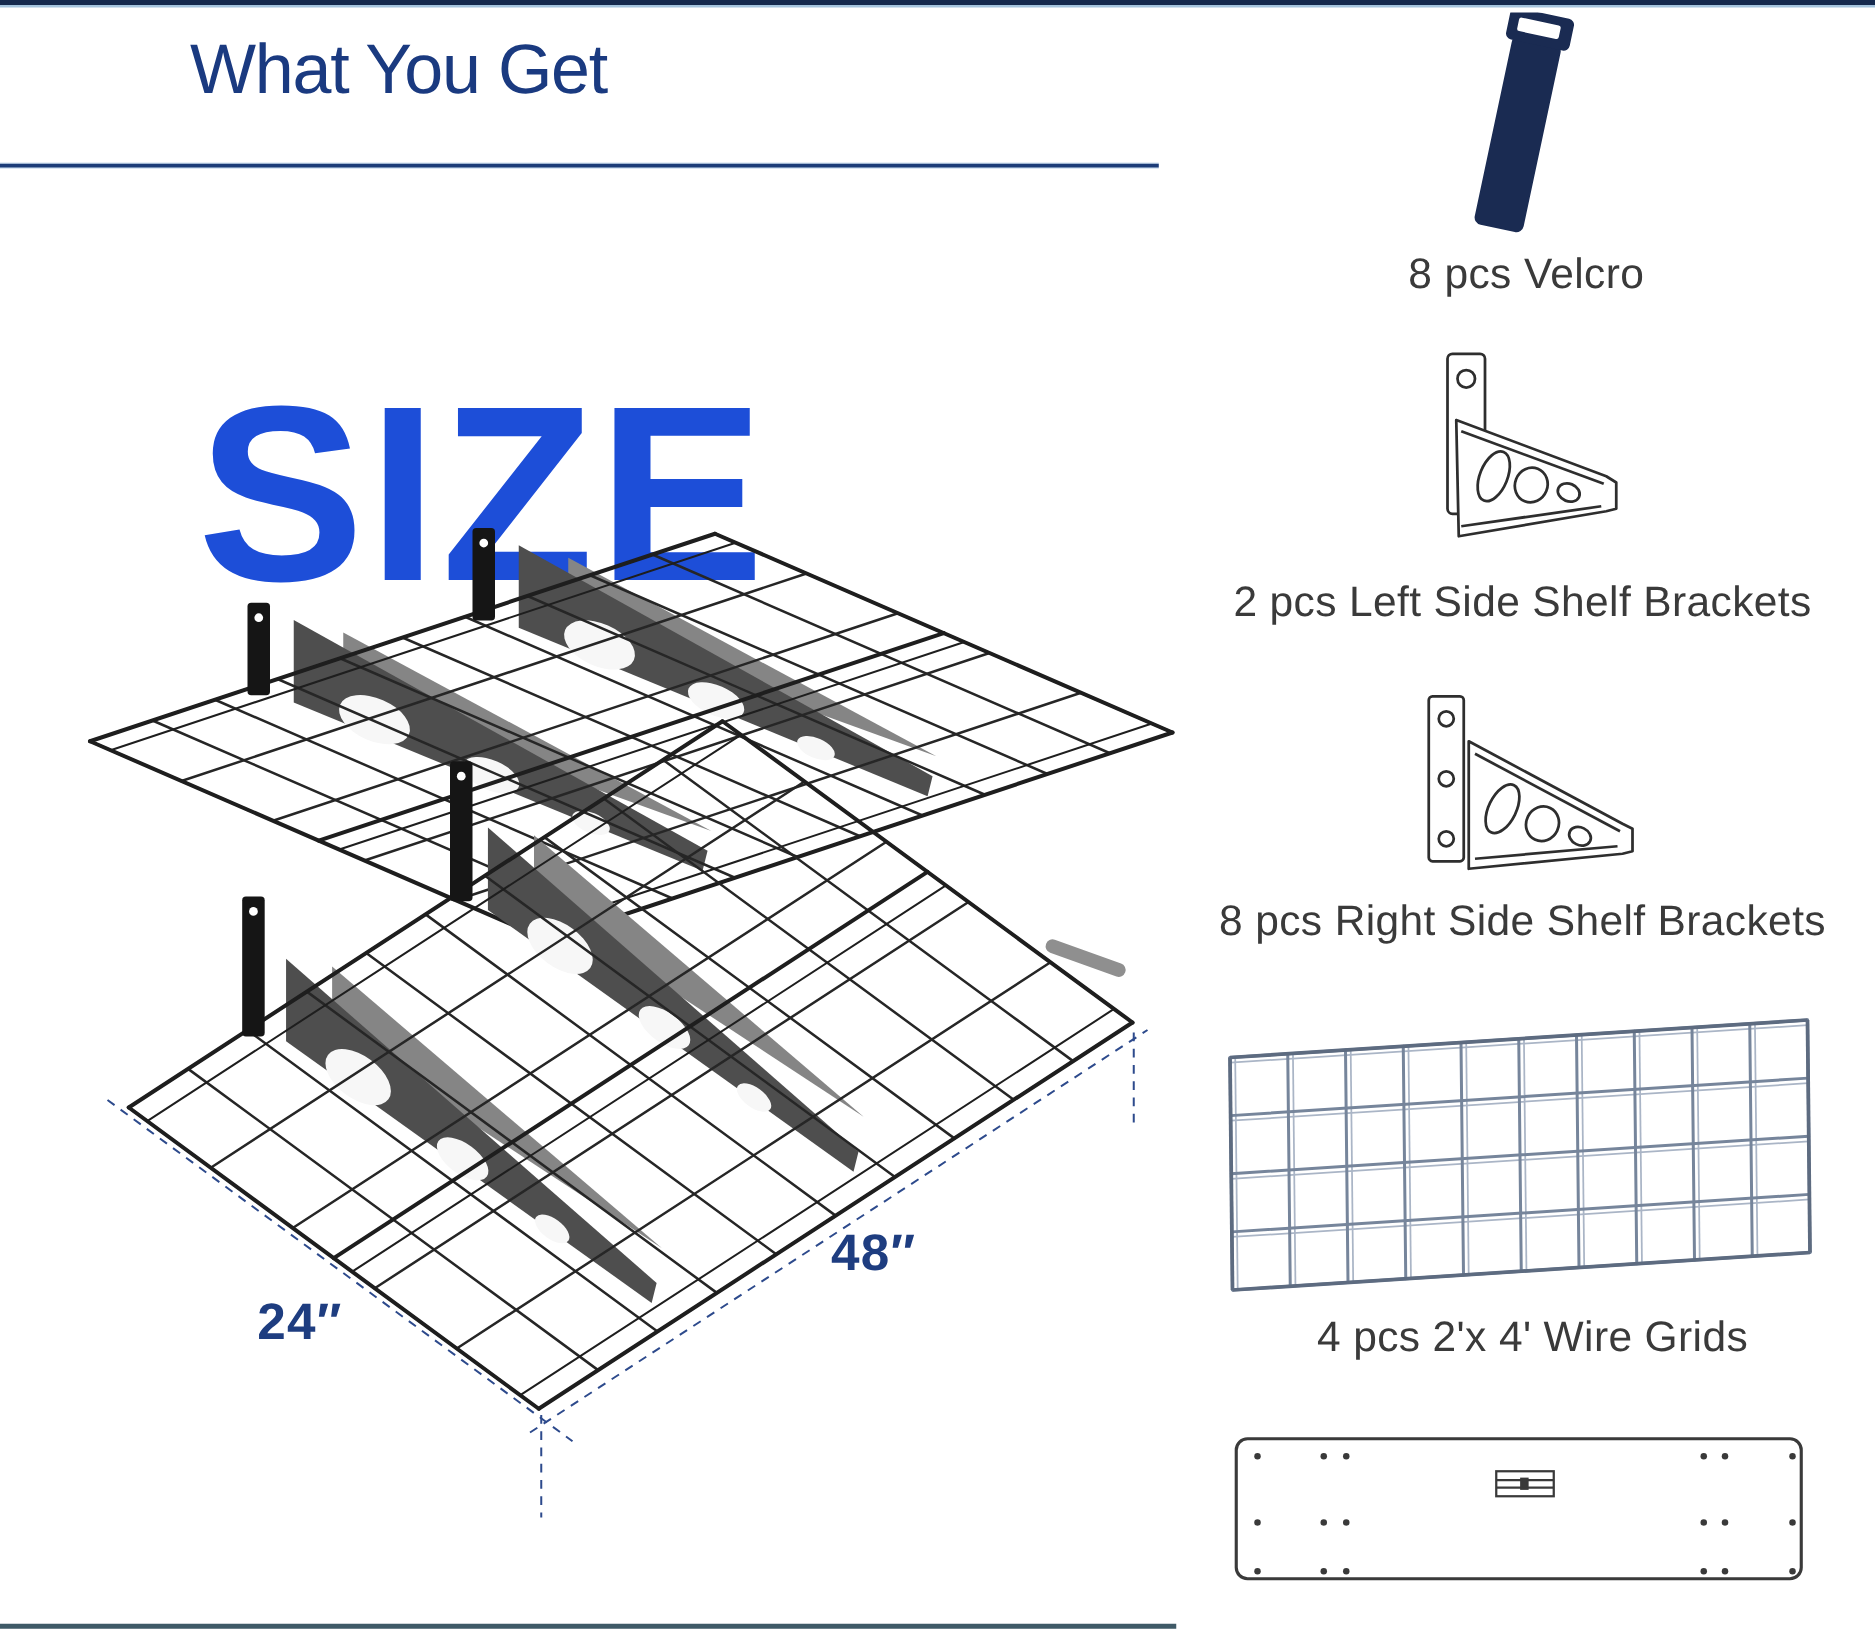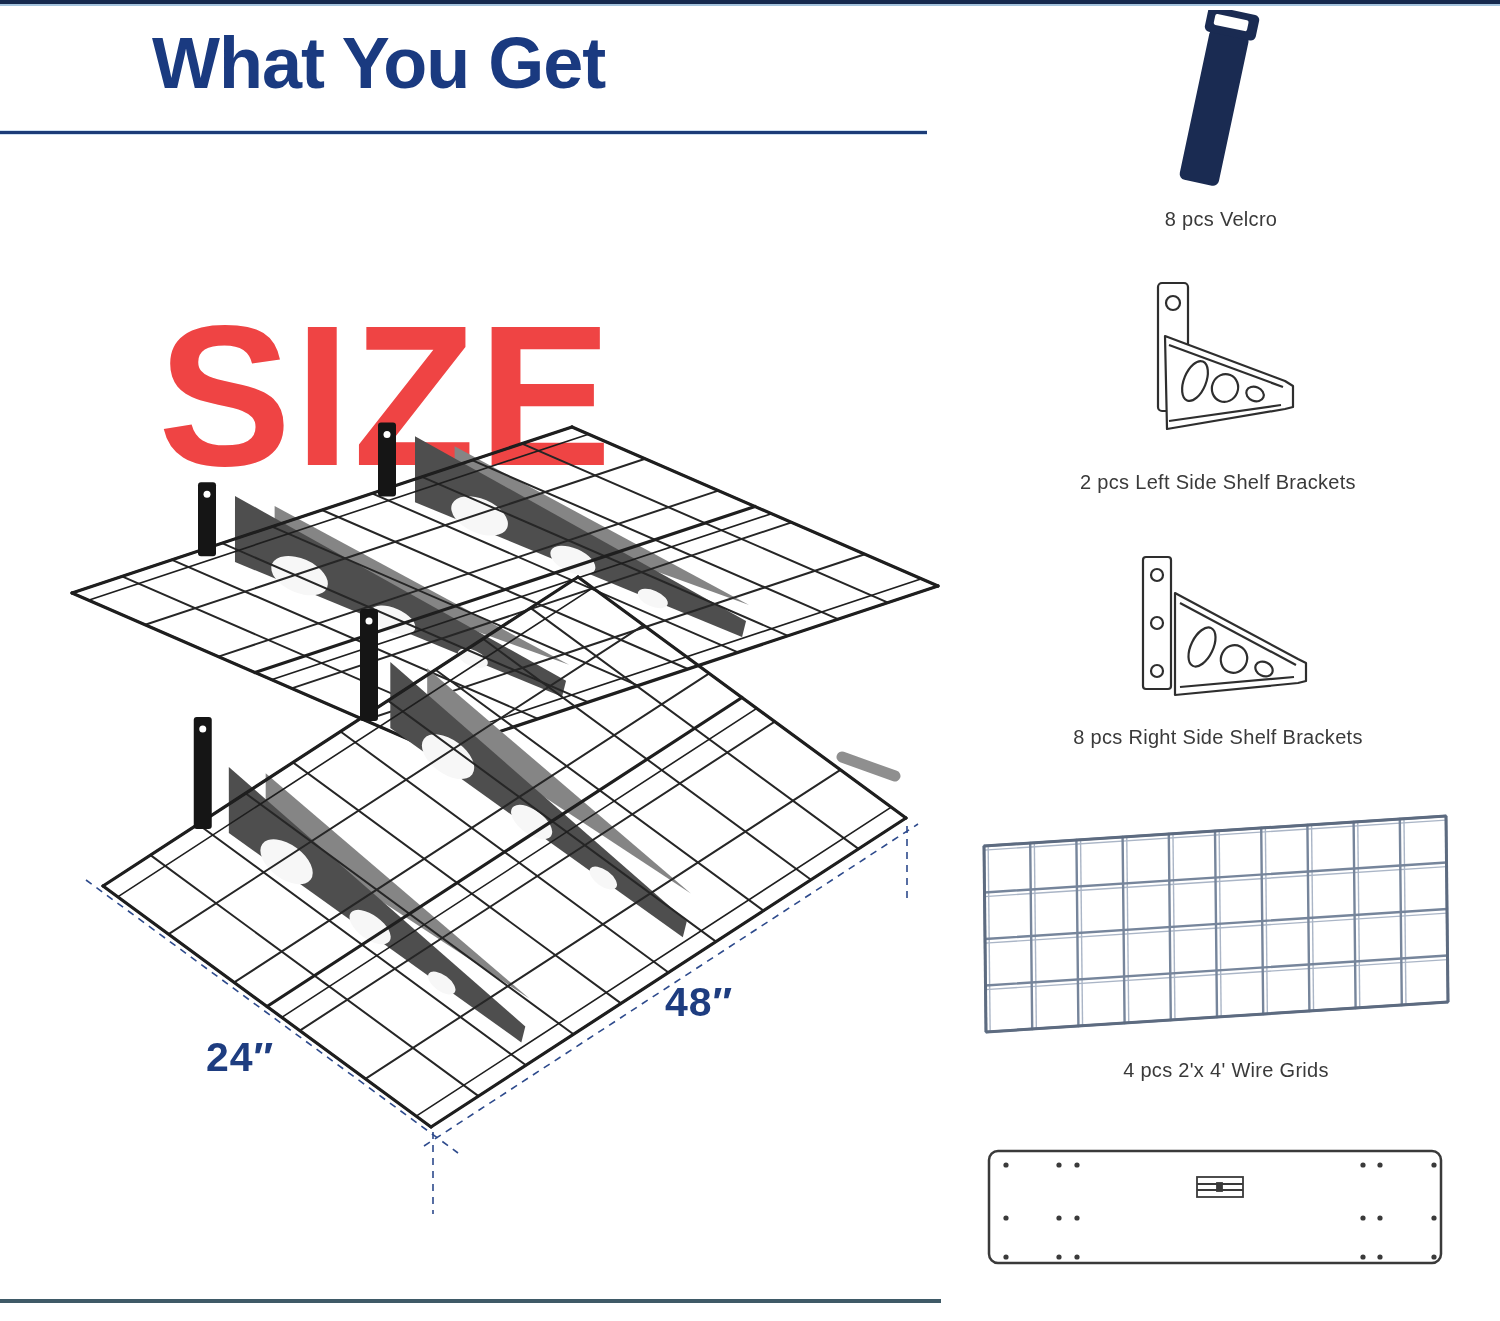--- a/index.html
+++ b/index.html
@@ -2,29 +2,29 @@
 <html><head>
 <meta charset="utf-8">
 <style>
   html,body{margin:0;padding:0;background:#fff;}
   #canvas{
     position:relative;width:1500px;height:1321px;background:#ffffff;
     font-family:"Liberation Sans","DejaVu Sans",sans-serif;overflow:hidden;
   }
   .top-border{position:absolute;left:0;top:0;width:1500px;height:6px;
     background:linear-gradient(#15294e 0 62%,#a5c4de 62% 100%);}
-  .page-title{position:absolute;left:152px;top:22px;font-size:72px;font-weight:bold;
+  .page-title{position:absolute;left:152px;top:22px;font-size:56px;font-weight:normal;
     color:#1a3a80;letter-spacing:-1px;white-space:nowrap;}
   .title-underline{position:absolute;left:0;top:131px;width:927px;height:3px;
     background:#1c3c78;box-shadow:0 1px 0 #cfe0f0,0 -1px 0 #cfe0f0;}
   .watermark{position:absolute;left:158px;top:296px;font-size:200px;font-weight:bold;
-    color:#ef4444;letter-spacing:3px;line-height:1;user-select:none;}
+    color:#1d4ed8;letter-spacing:3px;line-height:1;user-select:none;}
   .main-svg{position:absolute;left:0;top:0;}
   .icon-svg{position:absolute;}
-  .item-label{position:absolute;font-size:20px;font-weight:400;color:#3a3a3a;
+  .item-label{position:absolute;font-size:34px;font-weight:400;color:#3a3a3a;
     letter-spacing:.3px;text-align:center;height:38px;line-height:38px;white-space:nowrap;}
   .bottom-divider{position:absolute;left:0;top:1299px;width:941px;height:4px;background:#3f5a67;}
 </style>
 </head>
 <body>
 
 <div id="canvas">
 
   <div class="top-border"></div>
 

